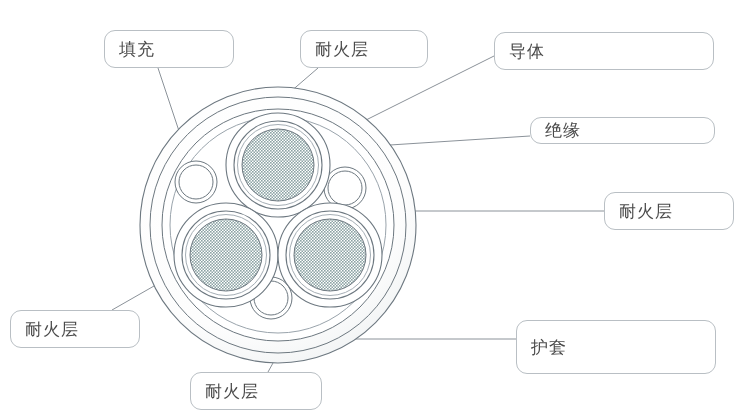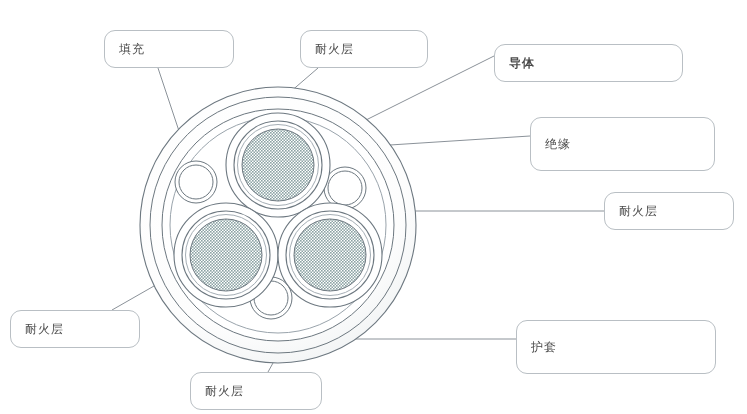--- a/index.html
+++ b/index.html
@@ -29,21 +29,21 @@
   }
   .lbl {
     position: absolute;
     box-sizing: border-box;
     background: #ffffff;
     border: 1px solid #b9bfc4;
     border-radius: 11px;
     display: flex;
     align-items: center;
     color: #4a4a4a;
-    font-size: 12px;
+    font-size: 17px;
     letter-spacing: 1px;
     padding-left: 14px;
     white-space: nowrap;
   }
 </style>
 </head>
 <body>
 
 <div id="stage">
 
@@ -98,24 +98,24 @@
       </g>
   </svg>
 
   <div id="labels">
       <div class="lbl" style="left: 104px; top: 30px; width: 130px; height: 38px;">
         <span>填充</span>
       </div>
       <div class="lbl" style="left: 300px; top: 30px; width: 128px; height: 38px;">
         <span>耐火层</span>
       </div>
-      <div class="lbl" style="left: 494px; top: 44px; width: 189px; height: 38px; font-weight: bold;">
+      <div class="lbl" style="left: 494px; top: 32px; width: 220px; height: 38px;">
         <span>导体</span>
       </div>
-      <div class="lbl" style="left: 530px; top: 117px; width: 185px; height: 54px;">
+      <div class="lbl" style="left: 530px; top: 117px; width: 185px; height: 27px;">
         <span>绝缘</span>
       </div>
       <div class="lbl" style="left: 604px; top: 192px; width: 130px; height: 38px;">
         <span>耐火层</span>
       </div>
       <div class="lbl" style="left: 516px; top: 320px; width: 200px; height: 54px;">
         <span>护套</span>
       </div>
       <div class="lbl" style="left: 10px; top: 310px; width: 130px; height: 38px;">
         <span>耐火层</span>

